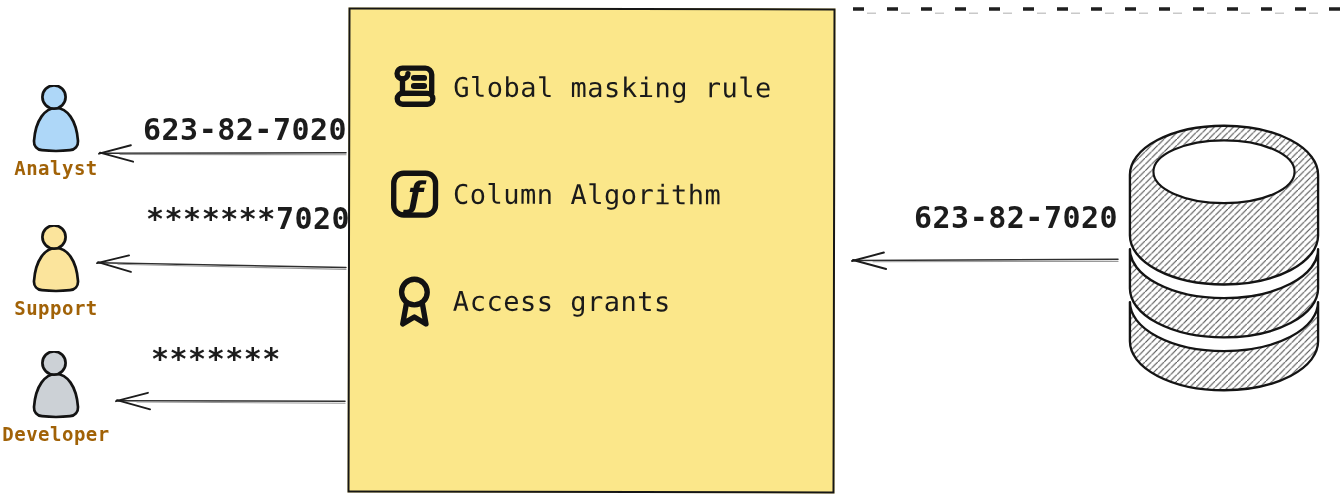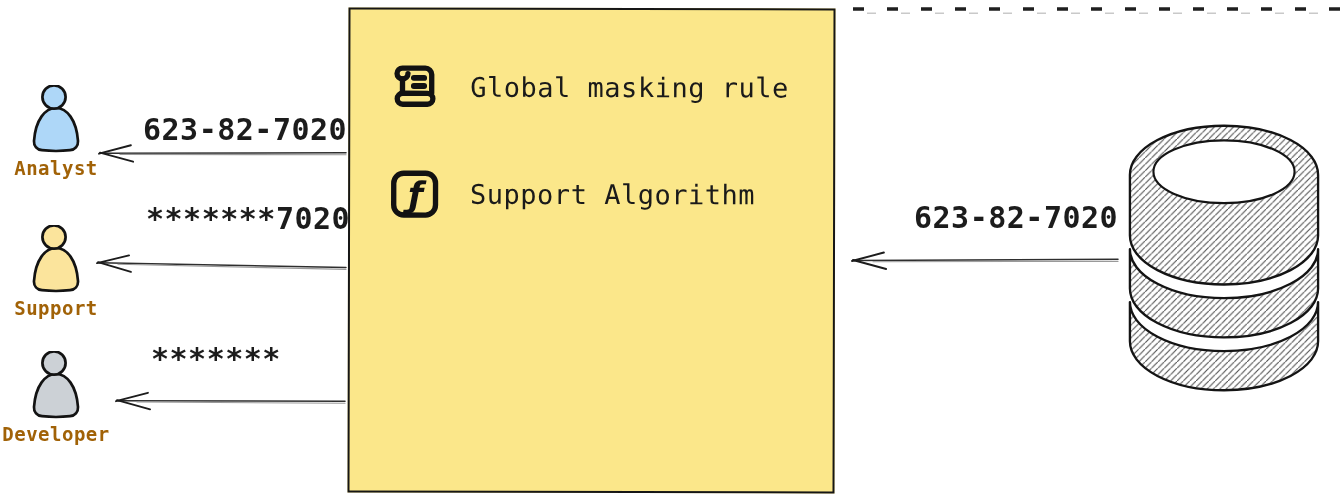--- a/index.html
+++ b/index.html
@@ -28,21 +28,21 @@
   .v1{left:143px;top:112px;}
   .v2{left:146px;top:201px;}
   .v3{left:151px;top:341px;}
   .v4{left:914px;top:200px;}
   
   .mask-box{
     position:absolute;left:348px;top:8px;width:487px;height:485px;box-sizing:border-box;
     background:#fbe78a;border:2.6px solid #161616;transform:rotate(.12deg);
     padding:49px 0 0 36px;
   }
-  .rule-row{display:flex;align-items:center;gap:27px;margin-bottom:50px;height:57px;text-align:right;}
+  .rule-row{display:flex;align-items:center;gap:10px;margin-bottom:50px;height:57px;text-align:right;}
   .rule-icon{width:57px;height:57px;flex:0 0 57px;}
   .rule-icon svg{width:100%;height:100%;display:block;}
   .rule-label{font-size:27px;color:#1a1a1a;letter-spacing:.5px;white-space:nowrap;}
   
   .db{position:absolute;left:1126px;top:115px;width:196px;height:286px;}
   .db svg{width:100%;height:100%;display:block;}
 </style>
 </head>
 <body>
 
@@ -134,23 +134,32 @@
     </div>
 
 
     <div class="rule-row">
       <span class="rule-icon">
         <svg viewBox="0 0 24 24" fill="none" stroke="#121212" stroke-width="2.25" stroke-linecap="round" stroke-linejoin="round">
           <rect x="3.2" y="3.2" width="17.6" height="17.6" rx="4.2"></rect>
           <text x="12.4" y="17.2" text-anchor="middle" stroke="none" fill="#121212" font-family="DejaVu Sans, sans-serif" font-size="14.5" font-style="italic" font-weight="bold">ƒ</text>
         </svg>
       </span>
-      <span class="rule-label">Support Algorithm</span>
+      <span class="rule-label">Column Algorithm</span>
     </div>
 
+    <div class="rule-row">
+      <span class="rule-icon">
+        <svg viewBox="0 0 24 24" fill="none" stroke="#121212" stroke-width="2.25" stroke-linecap="round" stroke-linejoin="round">
+          <circle cx="12" cy="8.2" r="5.4"></circle>
+          <path d="M15.3 12.7 L16.9 21.6 L12 18.7 L7.1 21.6 L8.7 12.7"></path>
+        </svg>
+      </span>
+      <span class="rule-label">Access grants</span>
+    </div>
 
   </div>
 
   <div class="db">
     <svg viewBox="0 0 200 282">
       <defs>
         <pattern id="dbHatch" width="6.5" height="6.5" patternUnits="userSpaceOnUse">
           <path d="M-1 7.5 L7.5 -1" stroke="#4c4c4c" stroke-width="1.1"></path>
         </pattern>
       </defs>

